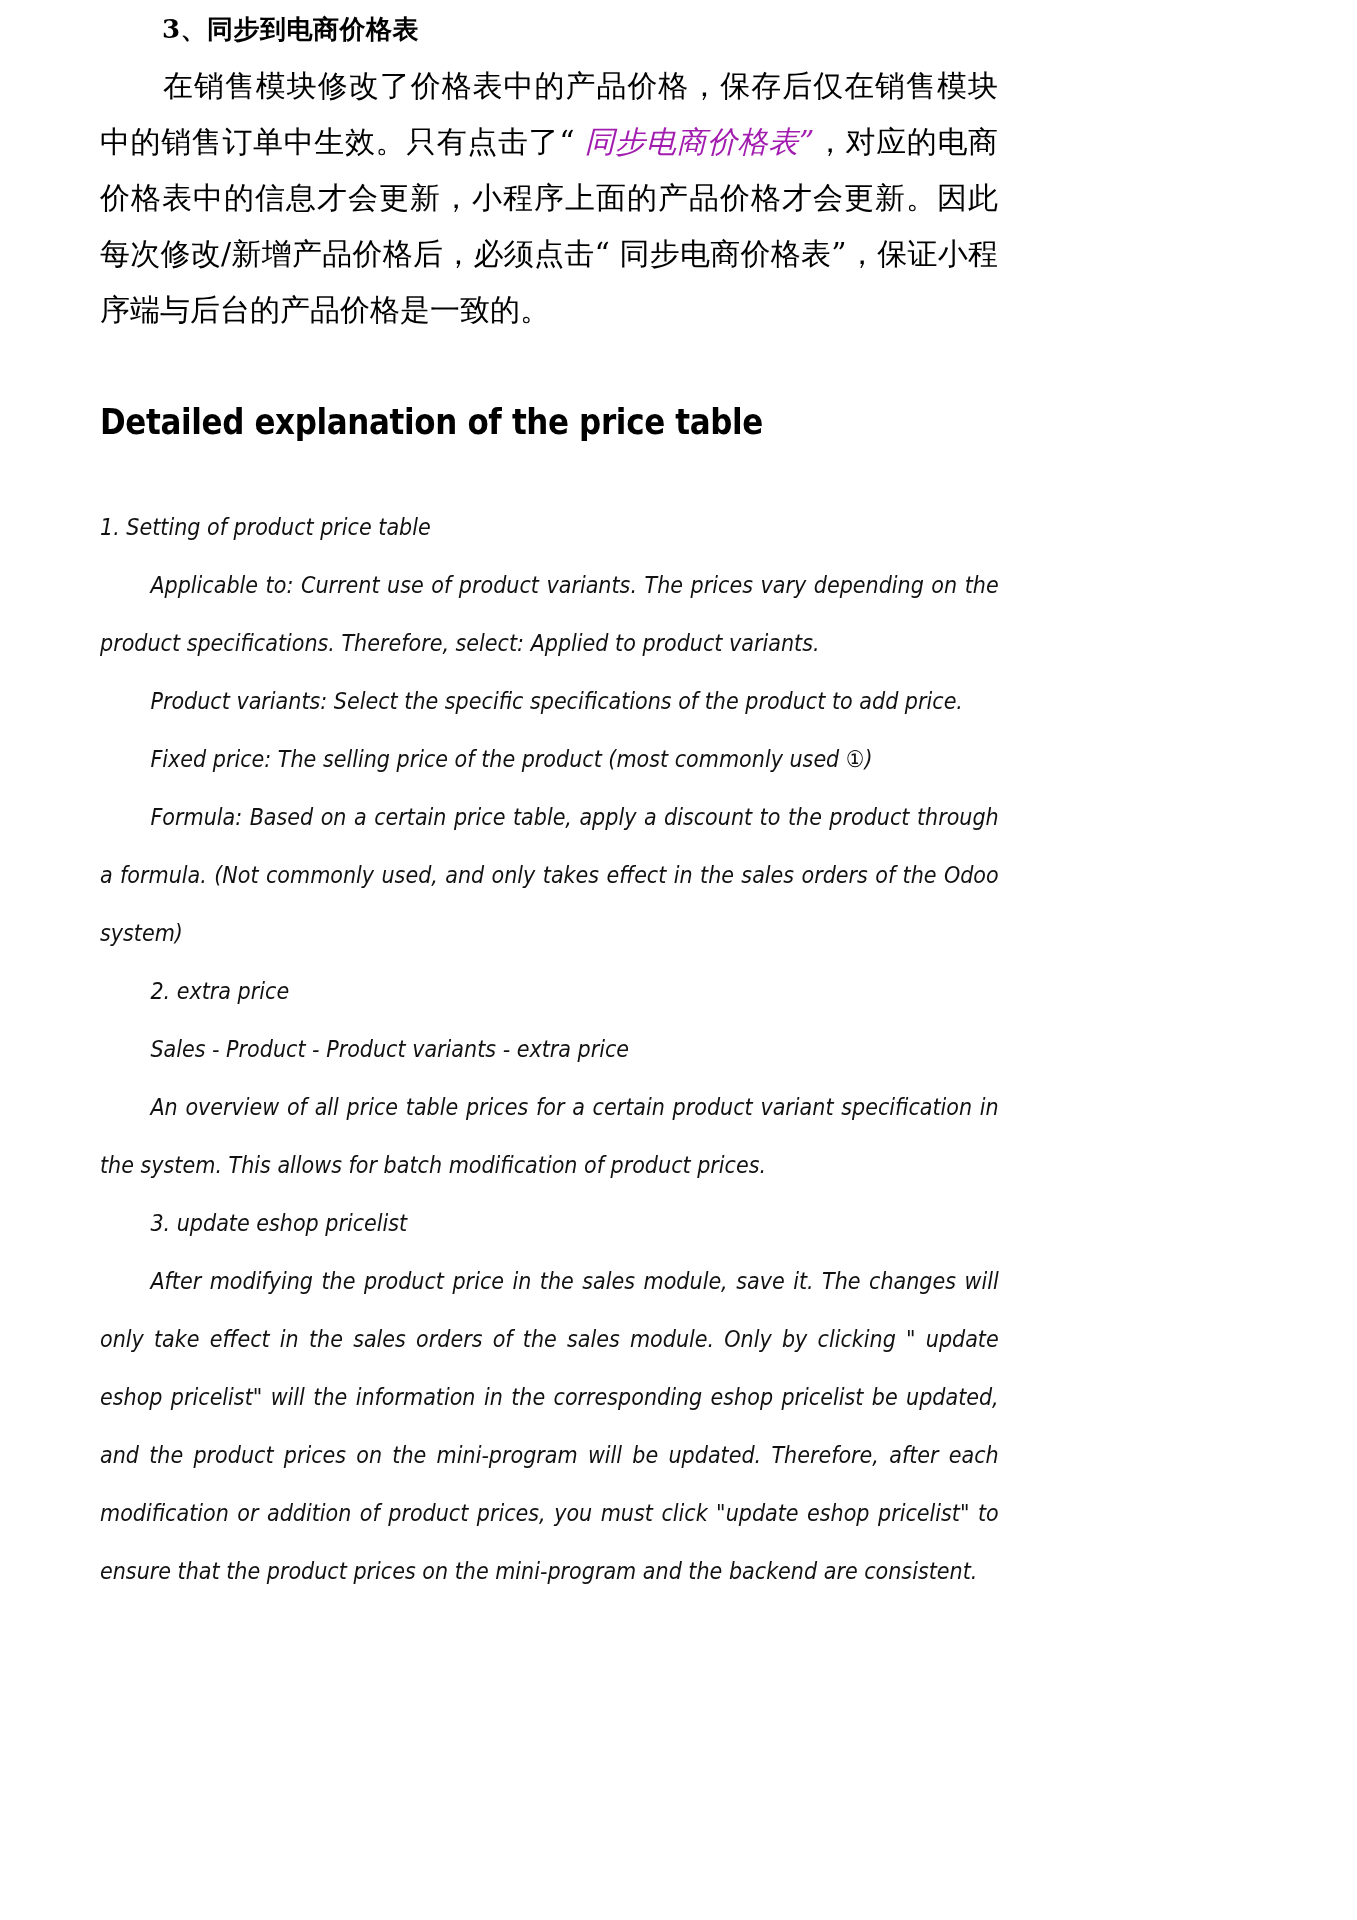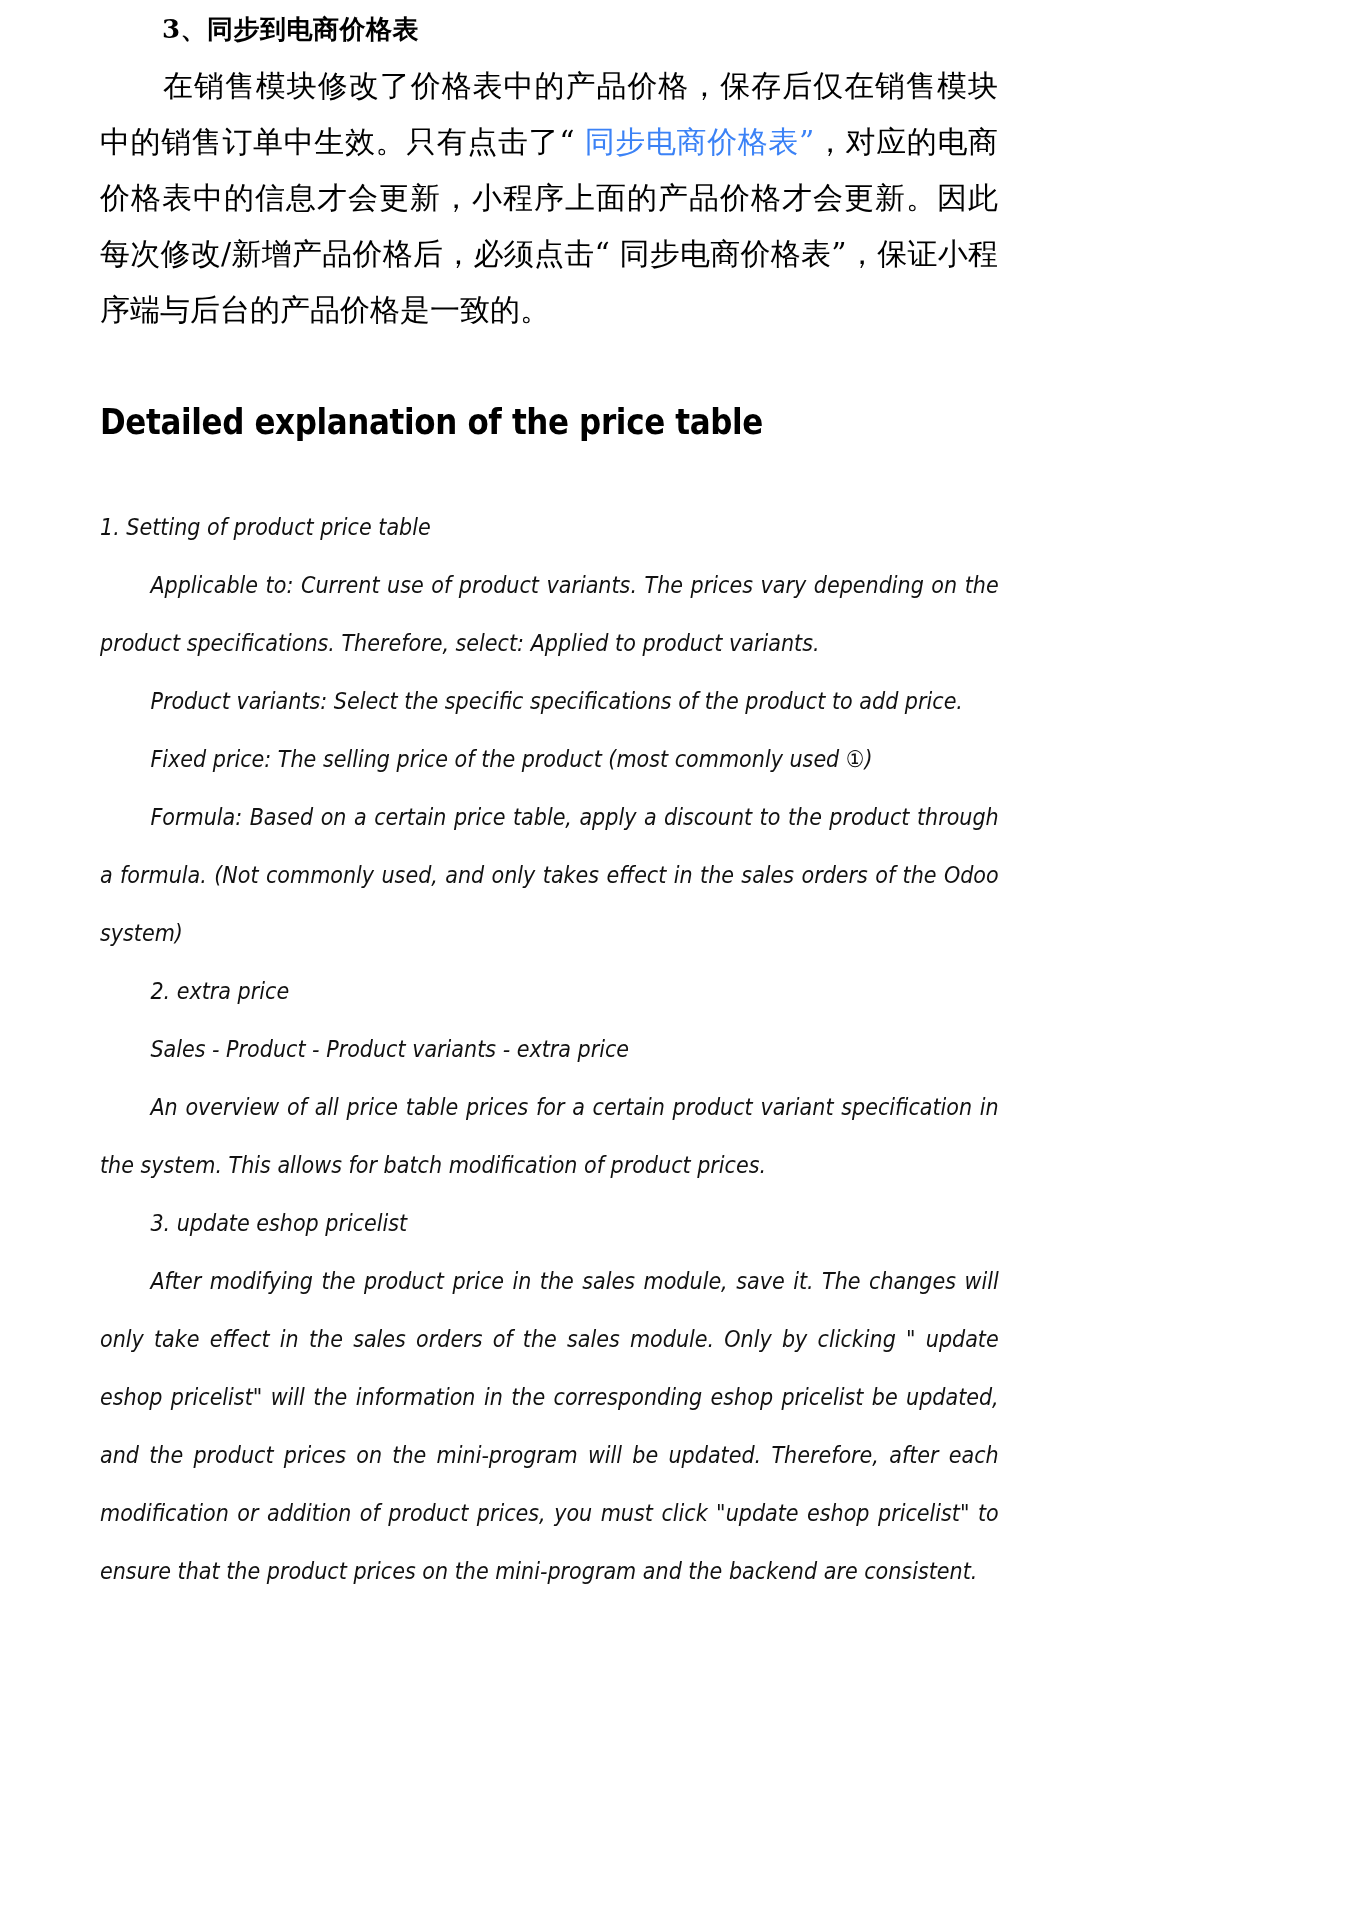--- a/index.html
+++ b/index.html
@@ -40,21 +40,21 @@
     font-size: 30px;
     line-height: 56px;
     color: #000;
     text-align: justify;
     text-align-last: left;
     margin-top: 16px;
     letter-spacing: 0px;
     word-break: break-all;
   }
   .cn-para .indent { display: inline-block; width: 62px; }
-  .red { color: #3b82f6; }
+  .red { color: #a21caf; font-style: italic; }
 
   
   .en-heading {
     font-family: "DejaVu Sans", "Liberation Sans", sans-serif;
     font-size: 36px;
     font-weight: 700;
     line-height: 1.1;
     letter-spacing: -0.4px;
     margin-top: 64px;
     transform: scaleX(0.86);

